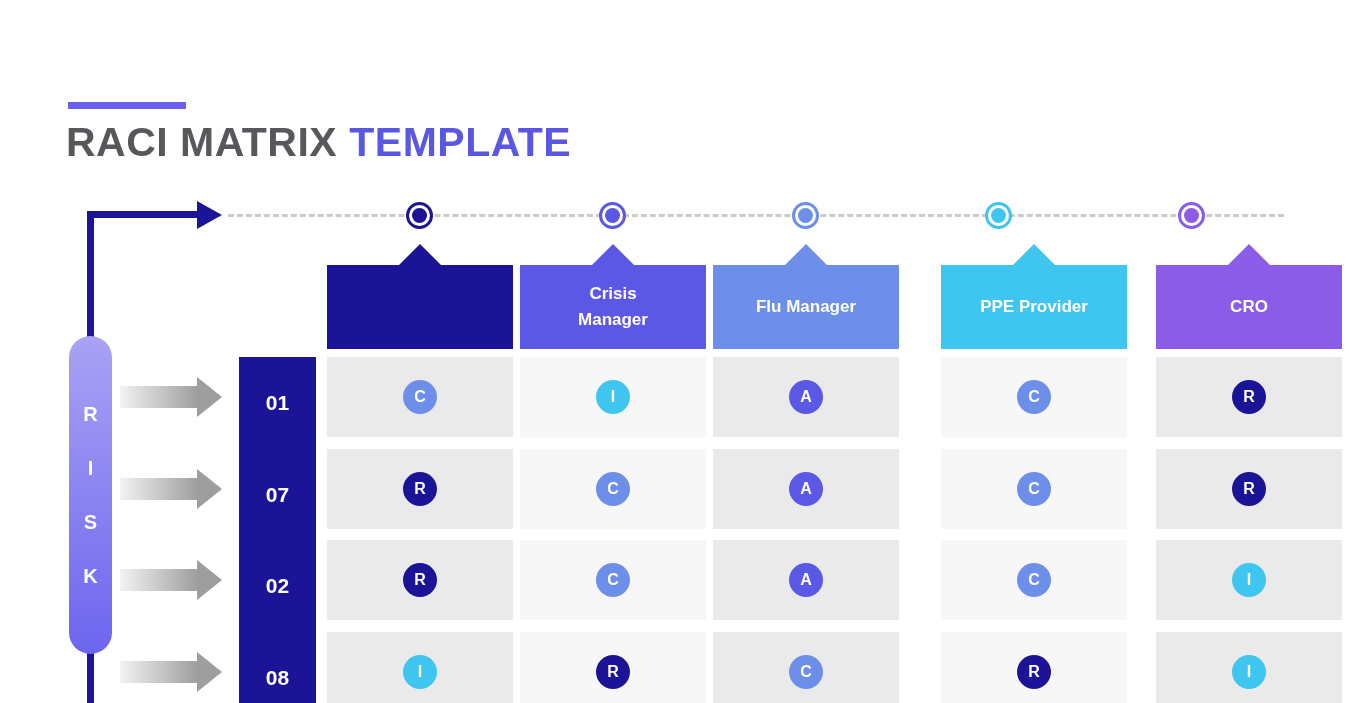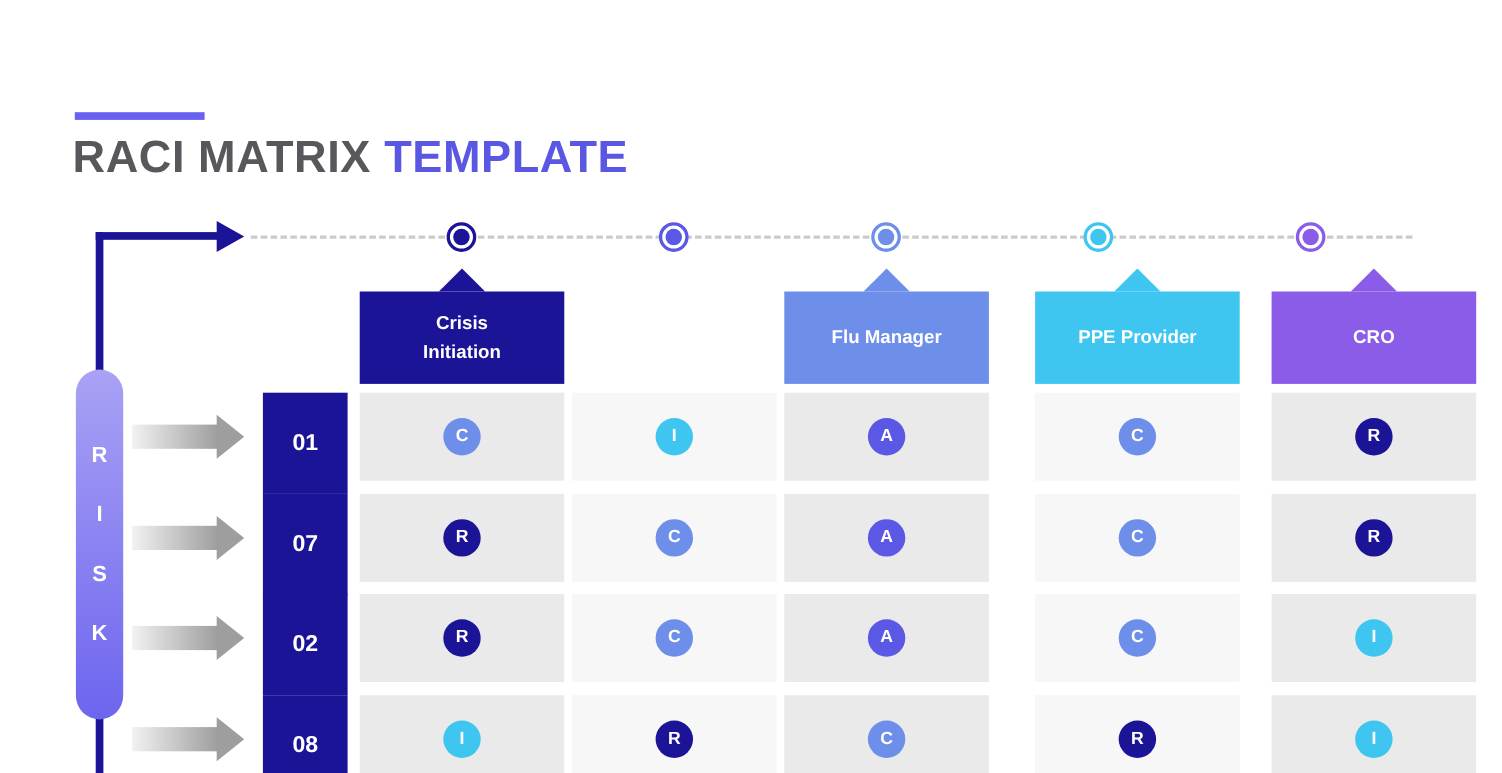--- a/index.html
+++ b/index.html
@@ -124,21 +124,24 @@
     <span class="arrow-tip"></span>
   </div>
 
   <div class="row-badge r0">01</div>
   <div class="row-badge r1">07</div>
   <div class="row-badge r2">02</div>
   <div class="row-badge r3">08</div>
 
   <div class="header c0" style="background-color: rgb(27, 20, 150);">
     <span class="pointer" style="border-bottom-color: rgb(27, 20, 150);"></span>
-    <span class="header-label">Crisis Initiation</span>
+  </div>
+  <div class="header c1" style="background-color: rgb(91, 88, 230);">
+    <span class="pointer" style="border-bottom-color: rgb(91, 88, 230);"></span>
+    <span class="header-label">Crisis Manager</span>
   </div>
   <div class="header c2" style="background-color: rgb(110, 143, 233);">
     <span class="pointer" style="border-bottom-color: rgb(110, 143, 233);"></span>
     <span class="header-label">Flu Manager</span>
   </div>
   <div class="header c3" style="background-color: rgb(62, 198, 241);">
     <span class="pointer" style="border-bottom-color: rgb(62, 198, 241);"></span>
     <span class="header-label">PPE Provider</span>
   </div>
   <div class="header c4" style="background-color: rgb(139, 92, 232);">

